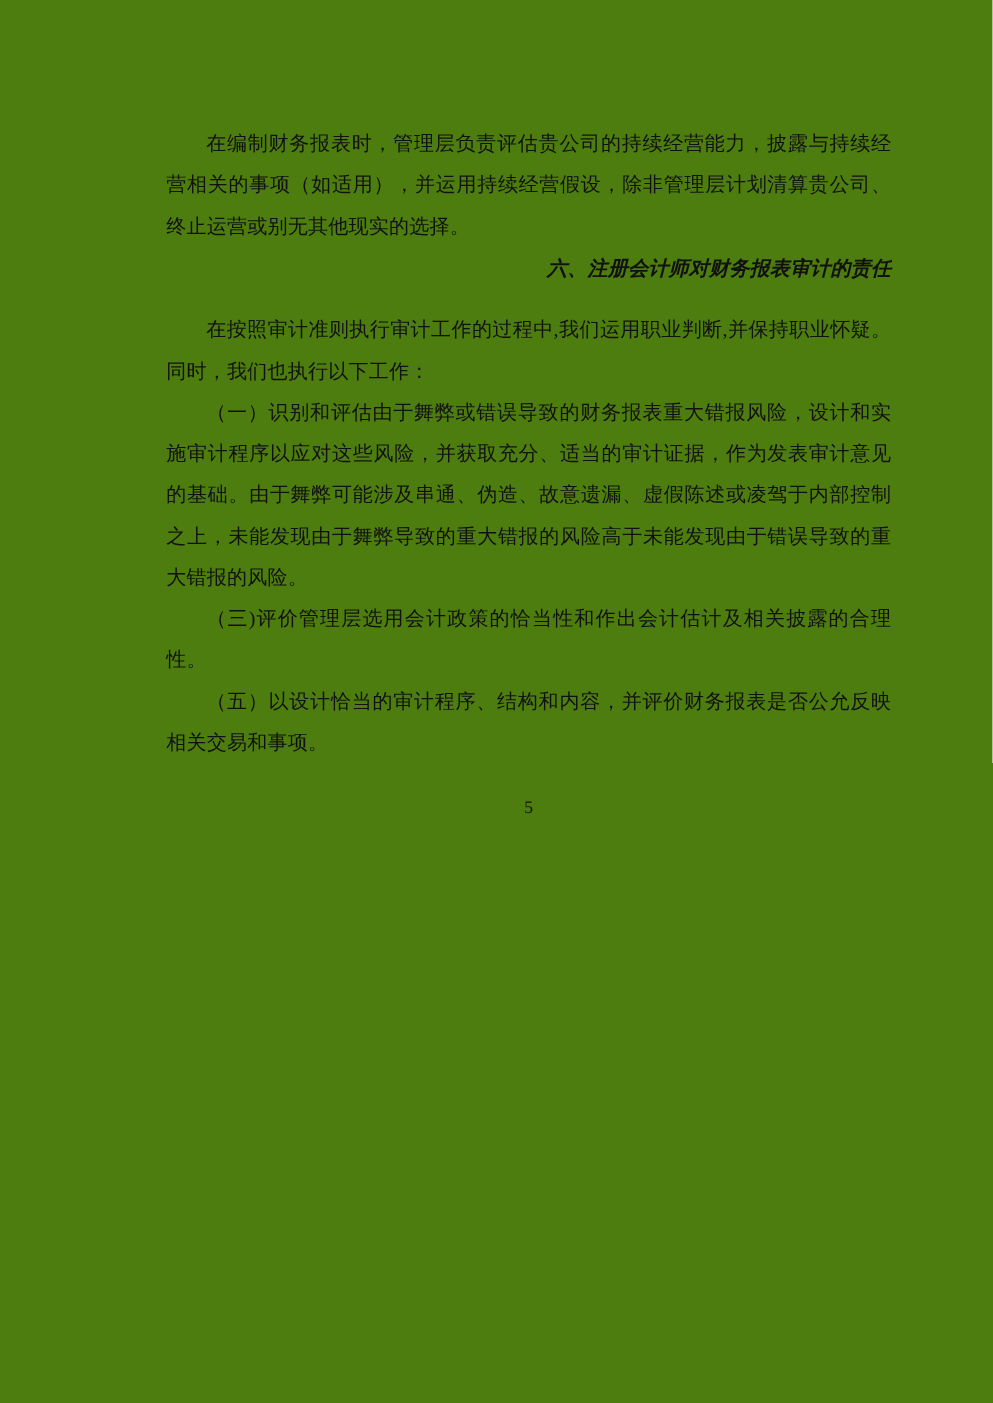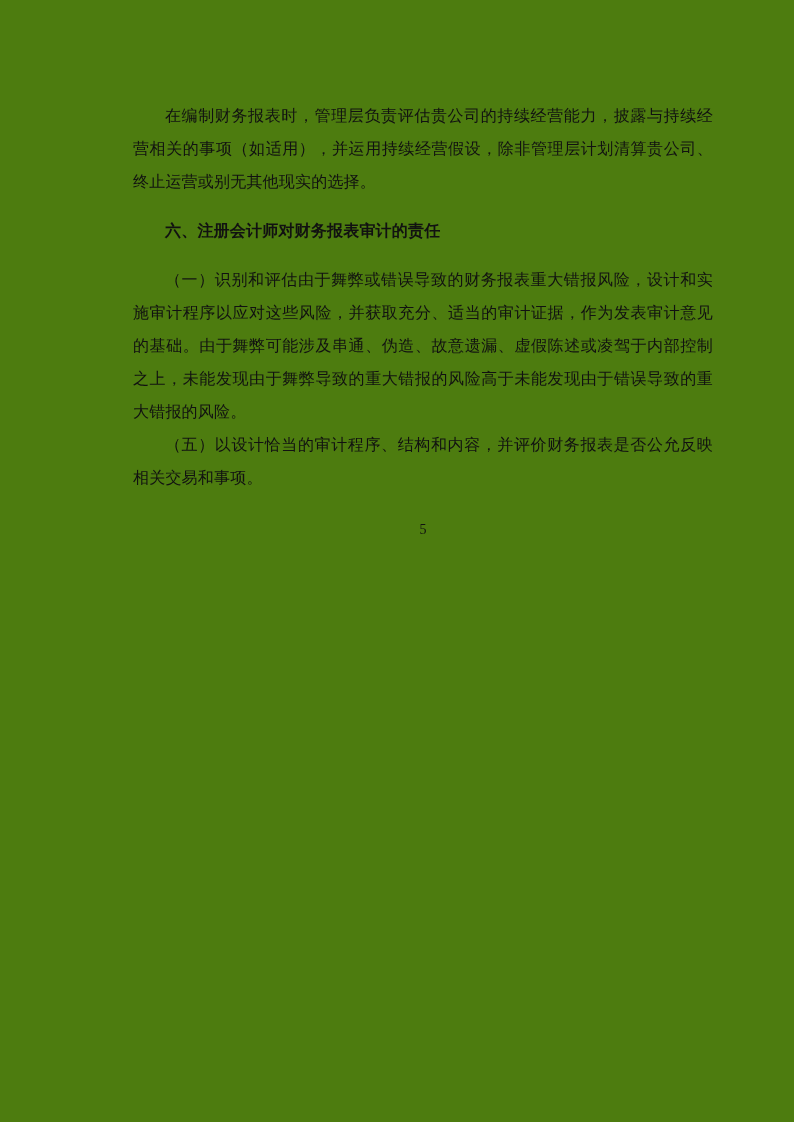--- a/index.html
+++ b/index.html
@@ -31,47 +31,50 @@
     letter-spacing: 0.2px;
   }
   .content p {
     margin: 0;
     text-indent: 2em;
   }
   .content h2.heading {
     font-size: 16px;
     line-height: 33px;
     font-weight: bold;
-    margin: 16px 0 16px 0;
+    margin: 1px 0 16px 0;
     text-indent: 2em;
-    text-align: left;
+    text-align: right;
+    font-style: italic;
   }
   .footer {
     margin-top: 26px;
     text-align: center;
     font-size: 14px;
     line-height: 20px;
   }
 </style>
 </head>
 <body>
 
 <div class="page">
   <div class="content">
 
     <p>在编制财务报表时，管理层负责评估贵公司的持续经营能力，披露与持续经营相关的事项（如适用），并运用持续经营假设，除非管理层计划清算贵公司、终止运营或别无其他现实的选择。</p>
 
 
     <h2 class="heading">六、注册会计师对财务报表审计的责任</h2>
 
 
+    <p>在按照审计准则执行审计工作的过程中,我们运用职业判断,并保持职业怀疑。同时，我们也执行以下工作：</p>
 
     <p>（一）识别和评估由于舞弊或错误导致的财务报表重大错报风险，设计和实施审计程序以应对这些风险，并获取充分、适当的审计证据，作为发表审计意见的基础。由于舞弊可能涉及串通、伪造、故意遗漏、虚假陈述或凌驾于内部控制之上，未能发现由于舞弊导致的重大错报的风险高于未能发现由于错误导致的重大错报的风险。</p>
 
 
+    <p>（三)评价管理层选用会计政策的恰当性和作出会计估计及相关披露的合理性。</p>
 
 
     <p>（五）以设计恰当的审计程序、结构和内容，并评价财务报表是否公允反映相关交易和事项。</p>
 
     <div class="footer">
       <span>5</span>
     </div>
 
   </div>
 </div>

